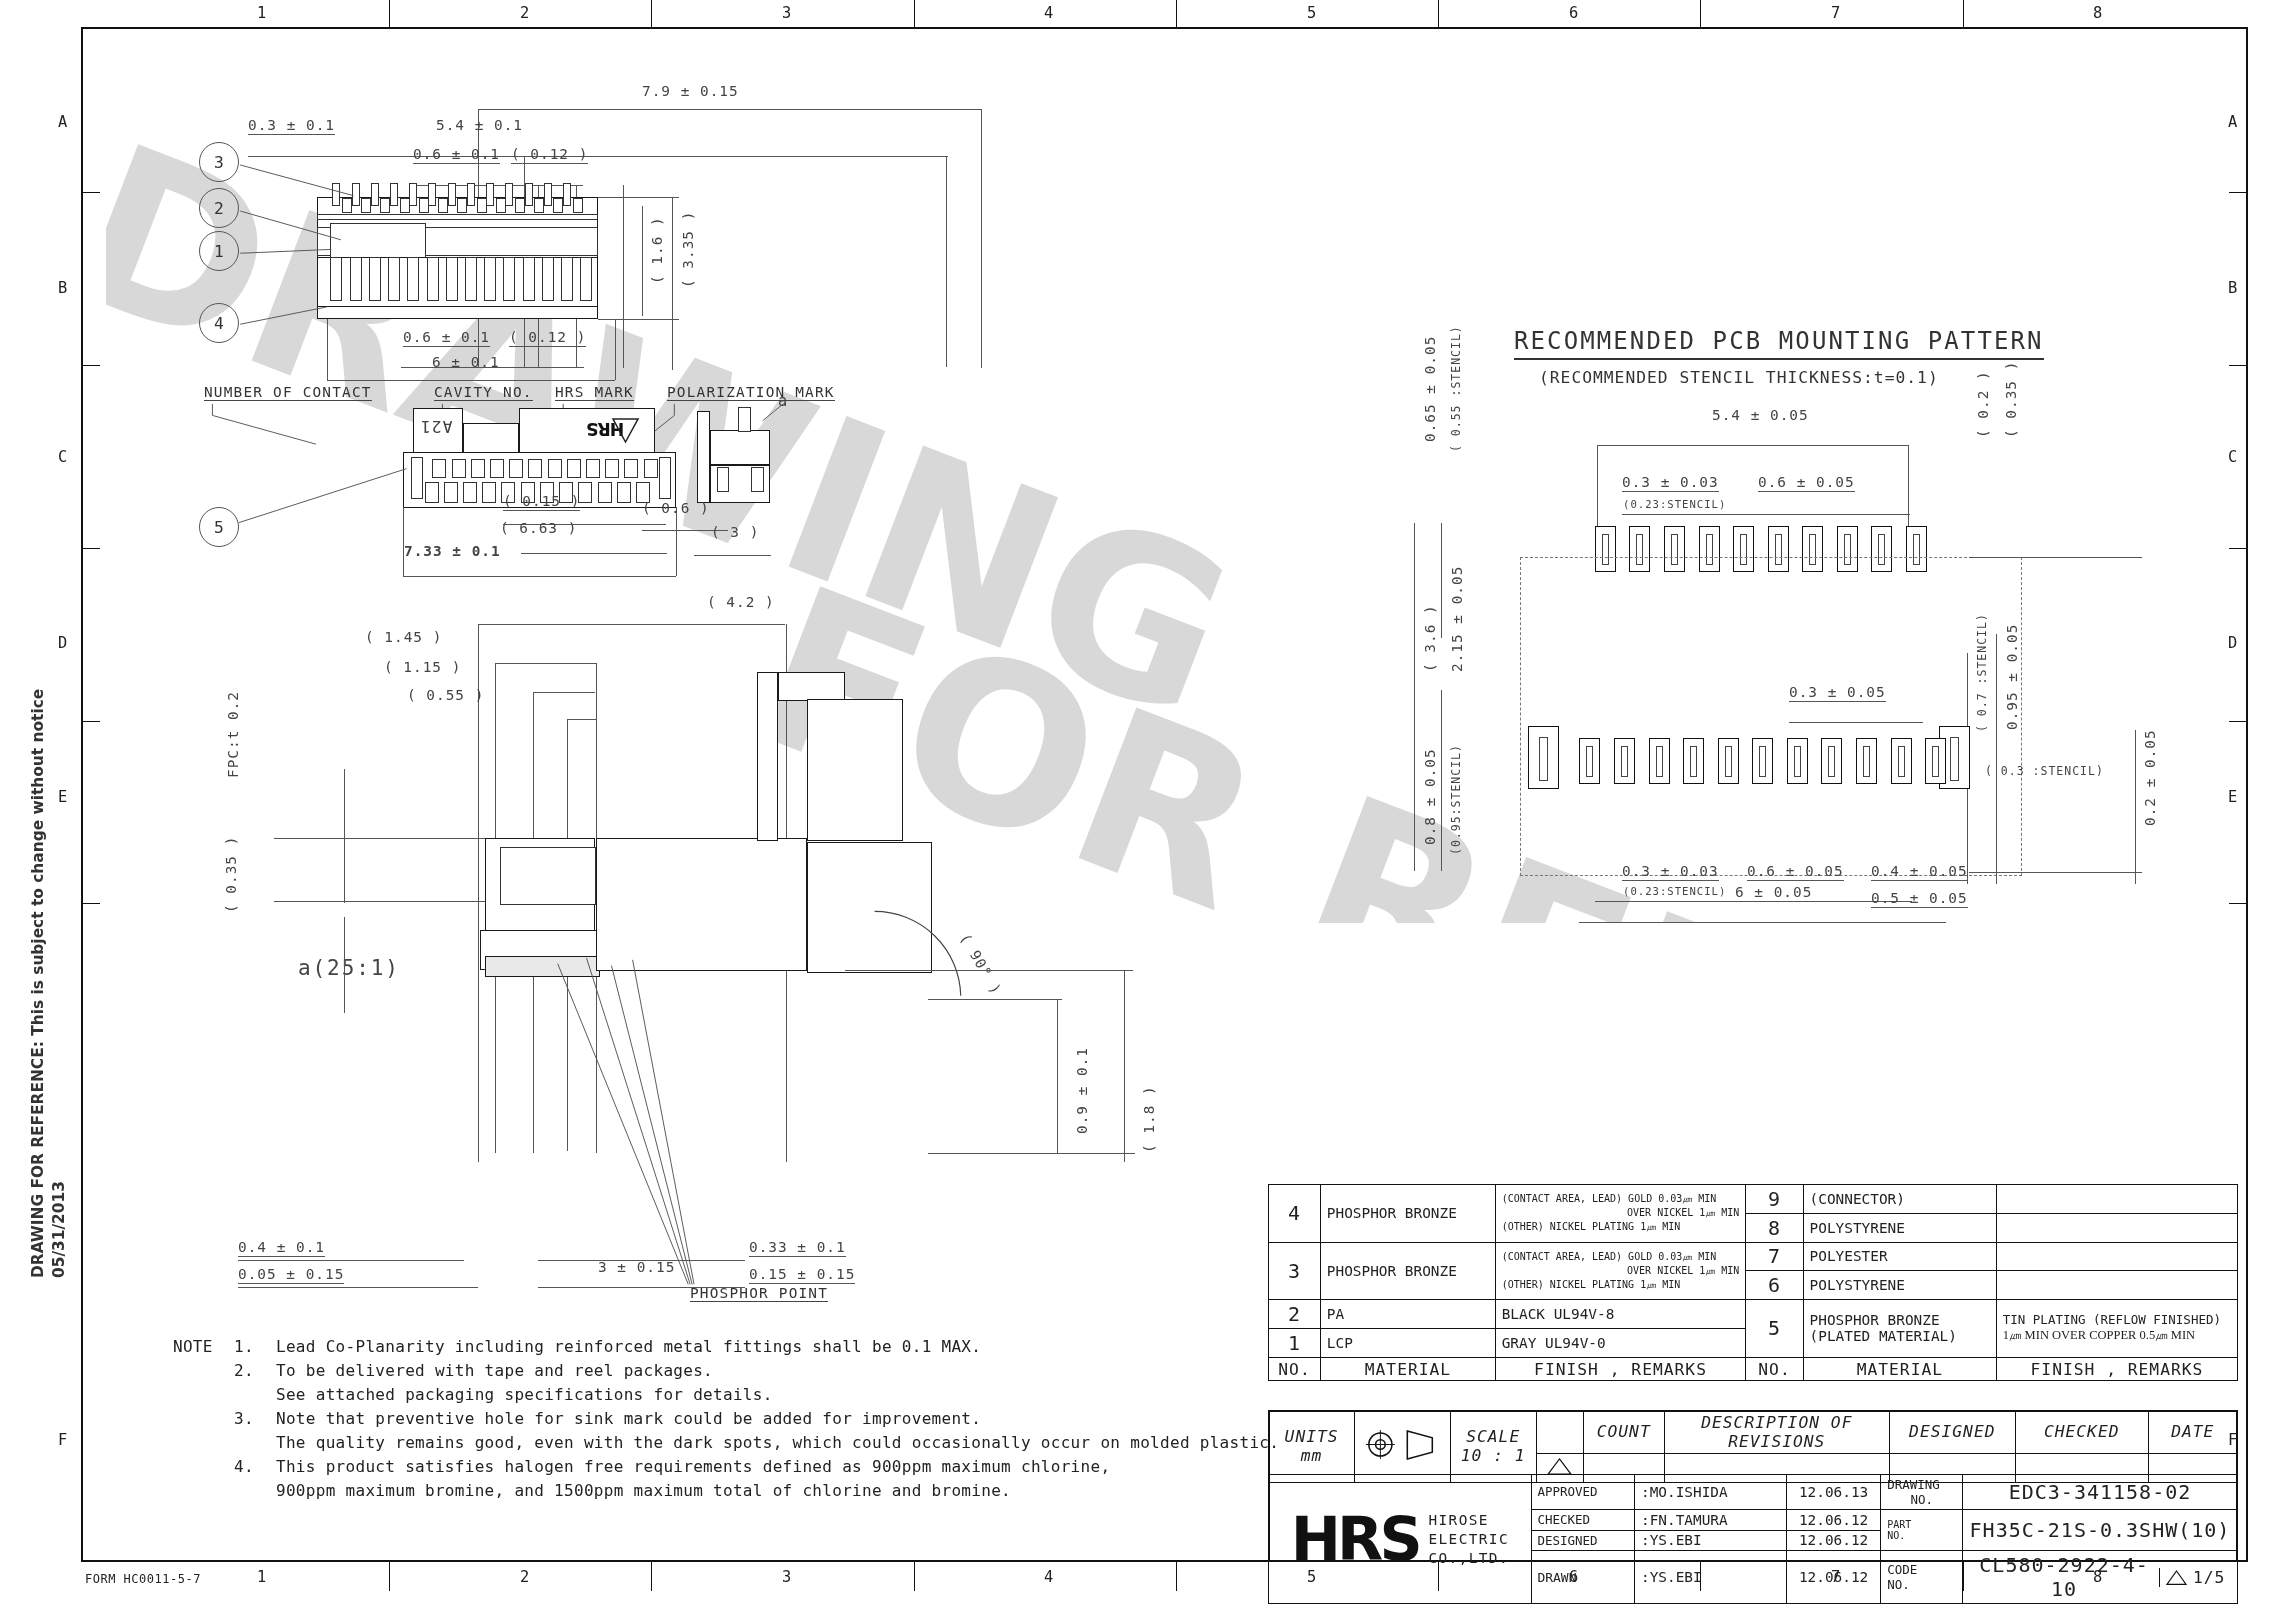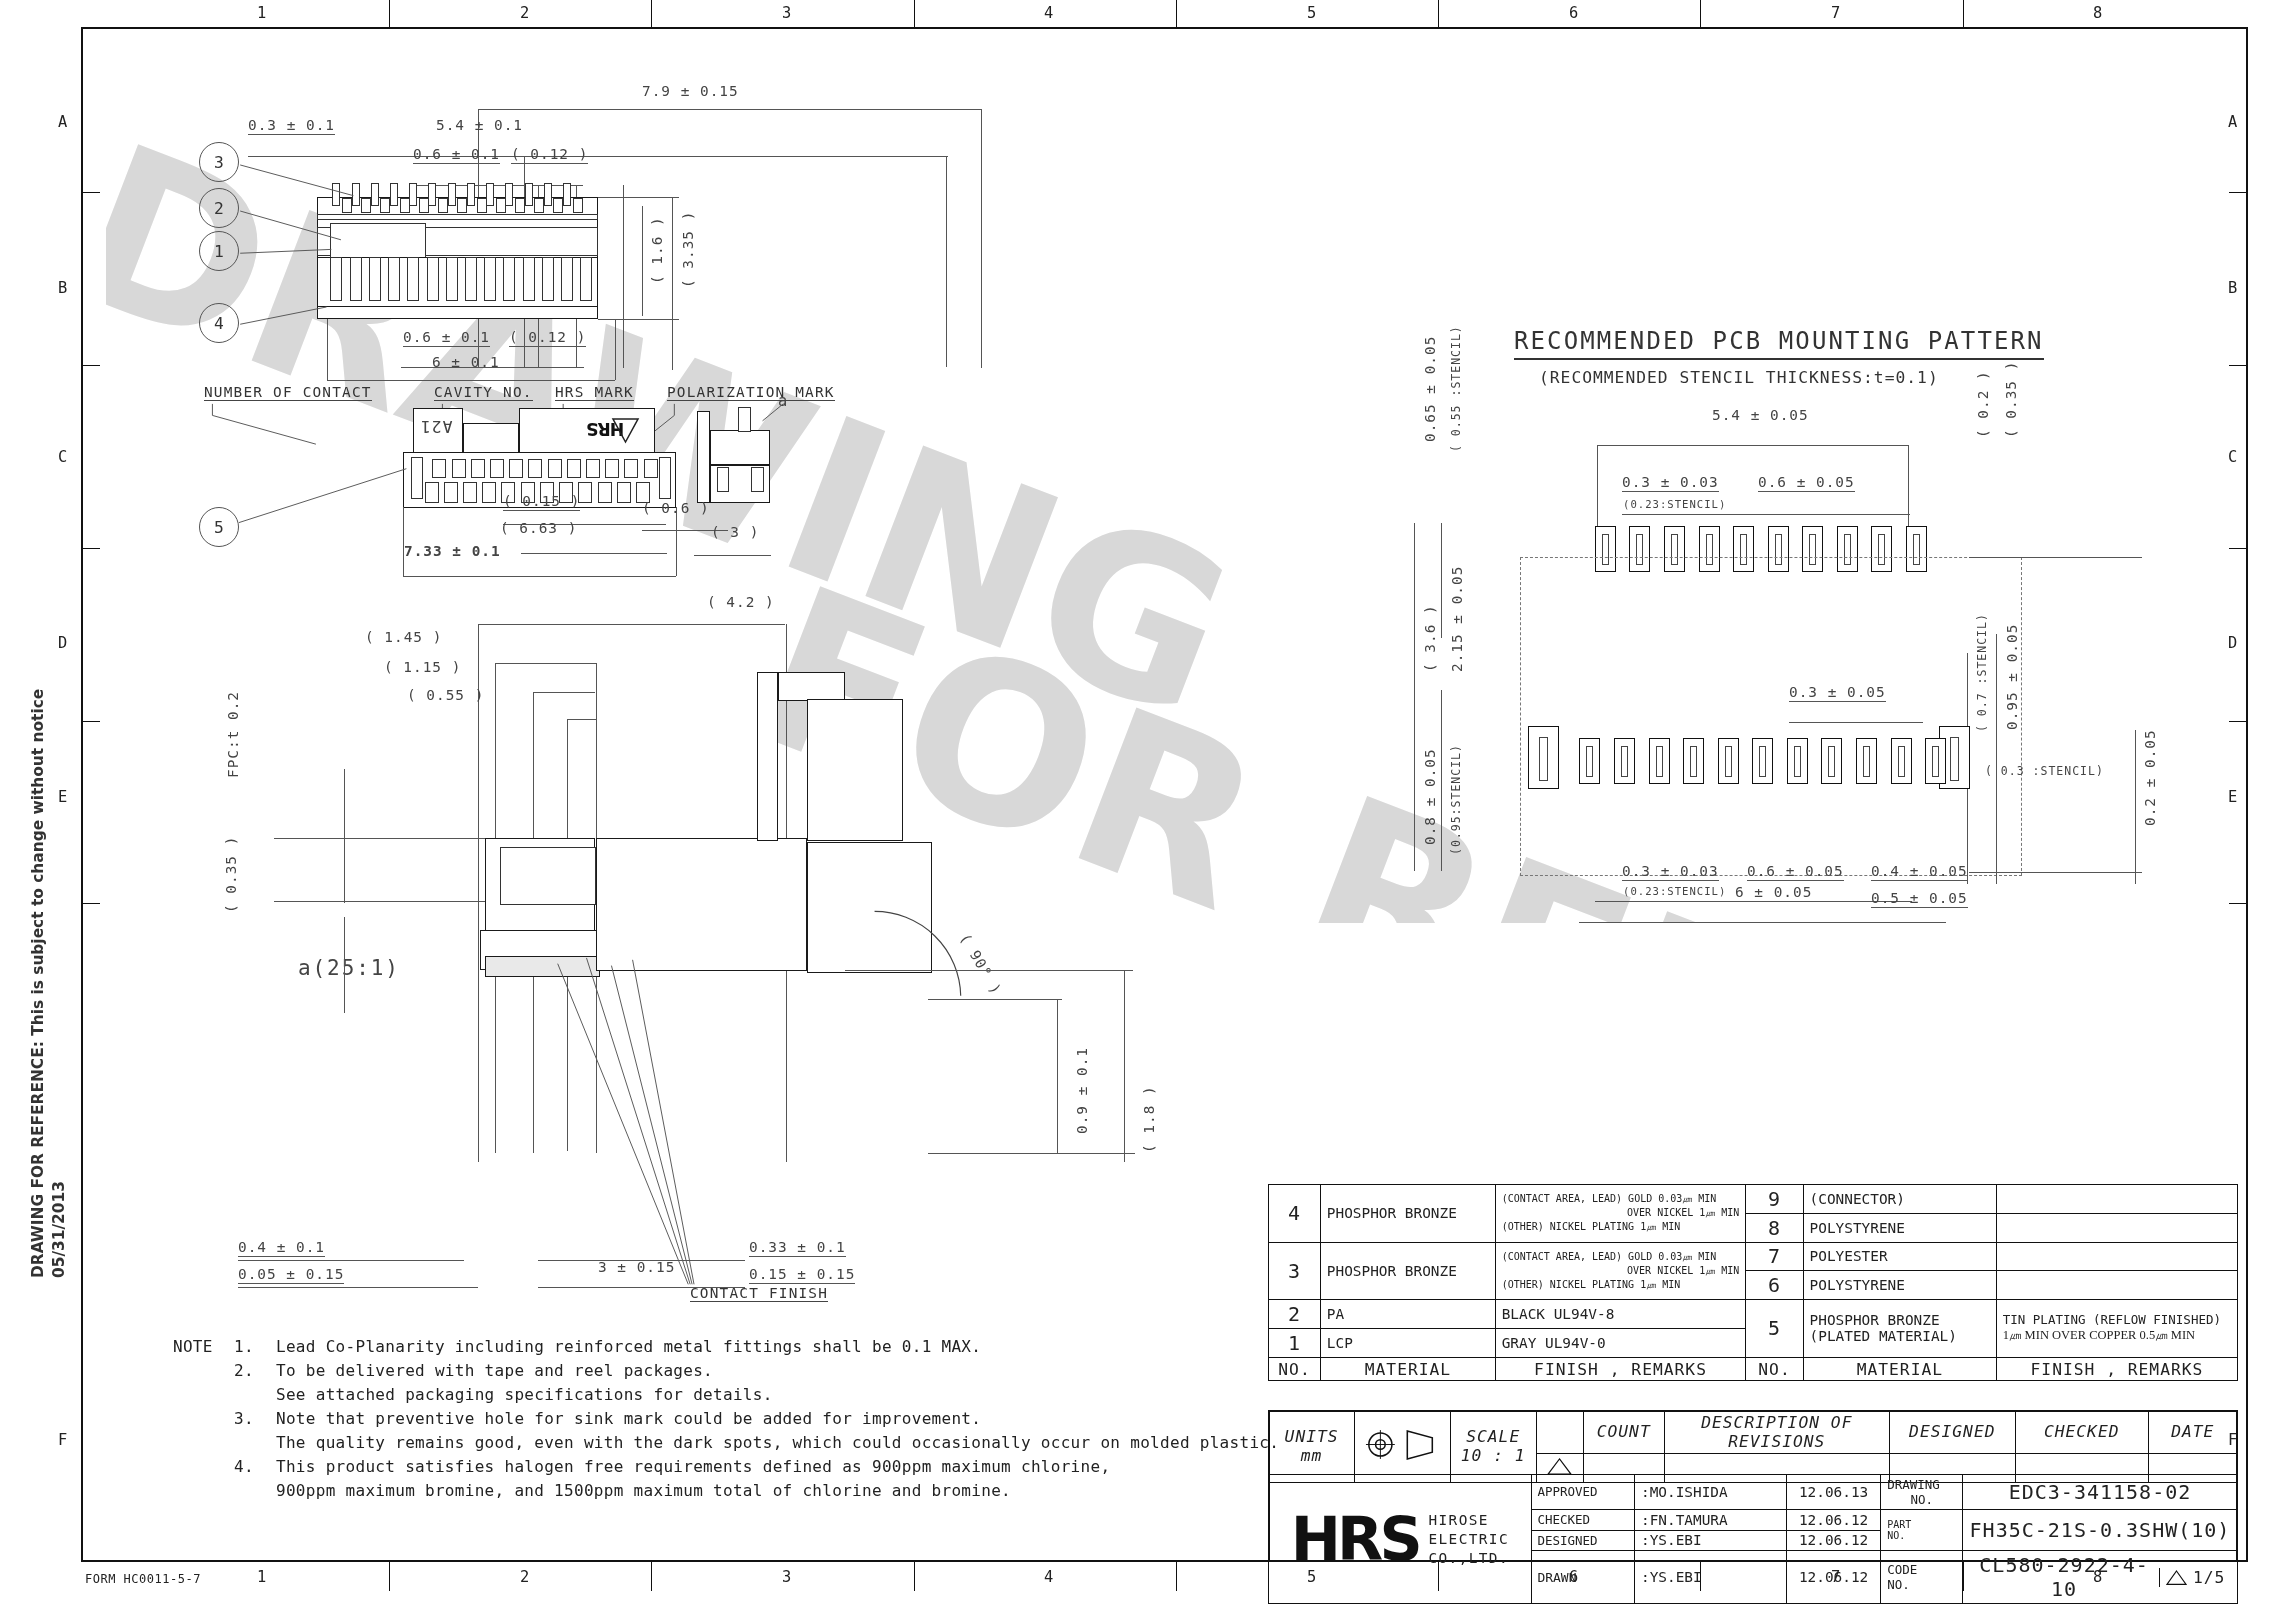--- a/index.html
+++ b/index.html
@@ -387,21 +387,21 @@
   <div class="dim dimu" style="left:238px;top:1239px;">0.4 ± 0.1</div>
   <div class="dim dimu" style="left:238px;top:1266px;">0.05 ± 0.15</div>
   <div class="ln lnh" style="left:238px;top:1260px;width:226px;"></div>
   <div class="ln lnh" style="left:238px;top:1287px;width:240px;"></div>
   <div class="dim" style="left:598px;top:1259px;">3 ± 0.15</div>
   <div class="dim dimu" style="left:749px;top:1239px;">0.33 ± 0.1</div>
   <div class="dim dimu" style="left:749px;top:1266px;">0.15 ± 0.15</div>
   <div class="ln lnh" style="left:538px;top:1260px;width:207px;"></div>
   <div class="ln lnh" style="left:538px;top:1287px;width:207px;"></div>
 
-  <div class="lbl ul" style="left:690px;top:1285px;">CONTACT FINISH</div>
+  <div class="lbl ul" style="left:690px;top:1285px;">PHOSPHOR POINT</div>
   <svg class="abs" style="left:548px;top:956px;" width="173" height="336" viewBox="0 0 180 350">
     <line x1="10" y1="8" x2="146" y2="342" stroke="#555" stroke-width="1"></line>
     <line x1="40" y1="2" x2="148" y2="342" stroke="#555" stroke-width="1"></line>
     <line x1="66" y1="10" x2="150" y2="342" stroke="#555" stroke-width="1"></line>
     <line x1="88" y1="4" x2="152" y2="342" stroke="#555" stroke-width="1"></line>
   </svg>
 </div>
 
 <div>
   <div class="lbl" style="left:1514px;top:327px;font-size:24px;letter-spacing:2.1px;border-bottom:2.9px double #333;padding-bottom:2.9px;">RECOMMENDED PCB MOUNTING PATTERN</div>

